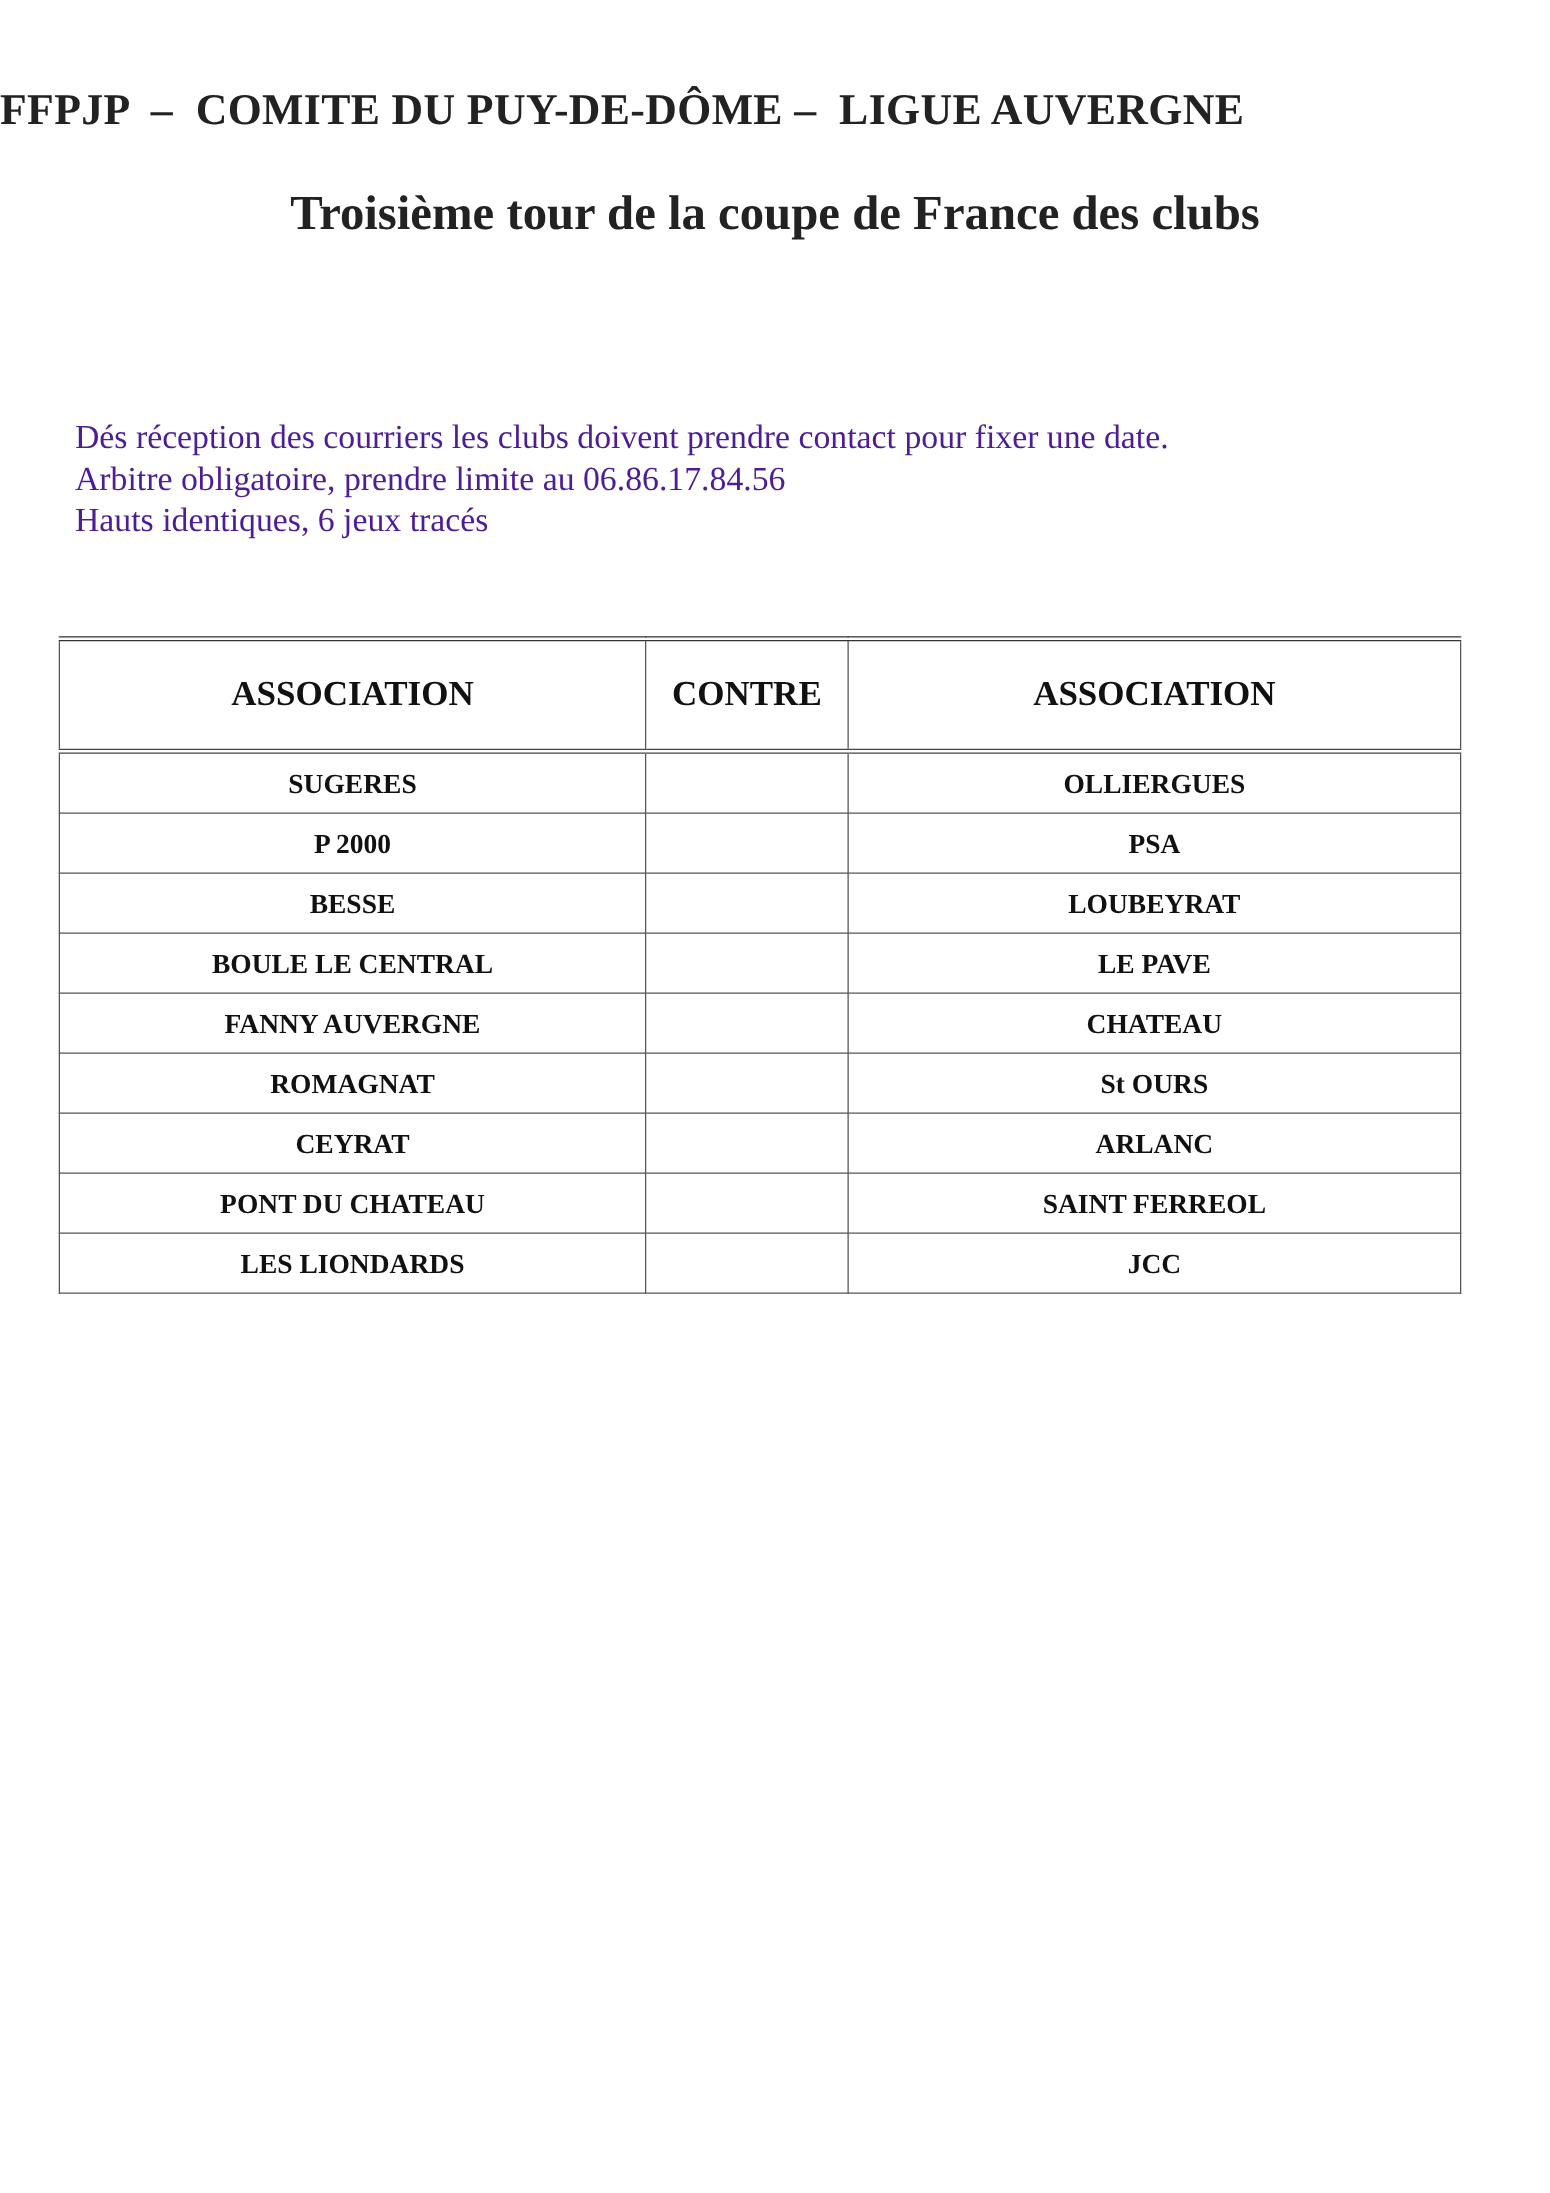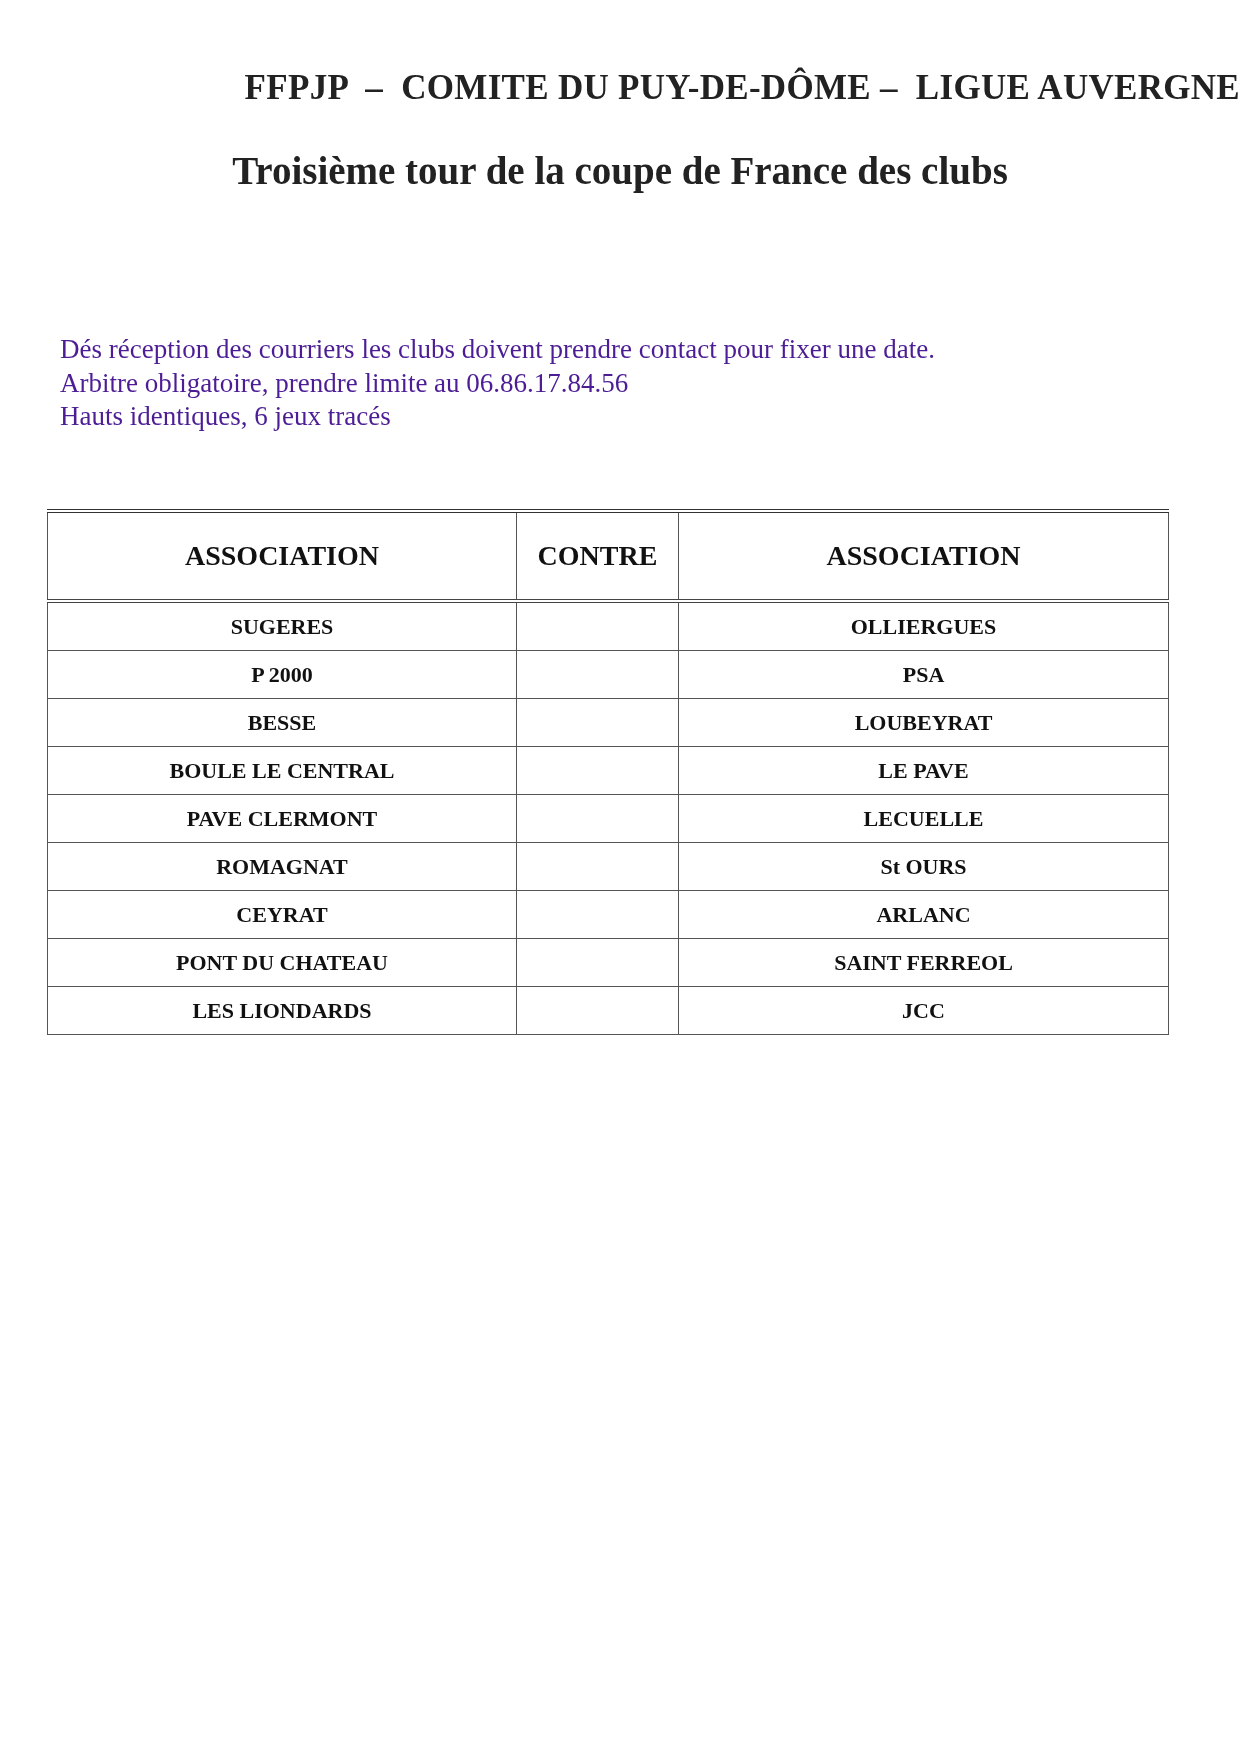--- a/index.html
+++ b/index.html
@@ -13,21 +13,21 @@
       position: relative;
       font-family: "Liberation Serif", "DejaVu Serif", serif;
       color: #1a1a1a;
       overflow: hidden;
     }
     .title-main {
       position: absolute;
       left: 0;
       width: 1240px;
       top: 68px;
-      text-align: right;
+      text-align: left;
       font-weight: bold;
       font-size: 35px;
       letter-spacing: 0.3px;
       white-space: pre;
       color: #222;
     }
     .title-sub {
       position: absolute;
       left: 0;
       width: 1240px;
@@ -118,23 +118,23 @@
       <td>BESSE</td>
       <td></td>
       <td>LOUBEYRAT</td>
     </tr>
     <tr>
       <td>BOULE LE CENTRAL</td>
       <td></td>
       <td>LE PAVE</td>
     </tr>
     <tr>
-      <td>PAVE CLERMONT</td>
+      <td>FANNY AUVERGNE</td>
       <td></td>
-      <td>LECUELLE</td>
+      <td>CHATEAU</td>
     </tr>
     <tr>
       <td>ROMAGNAT</td>
       <td></td>
       <td>St OURS</td>
     </tr>
     <tr>
       <td>CEYRAT</td>
       <td></td>
       <td>ARLANC</td>

